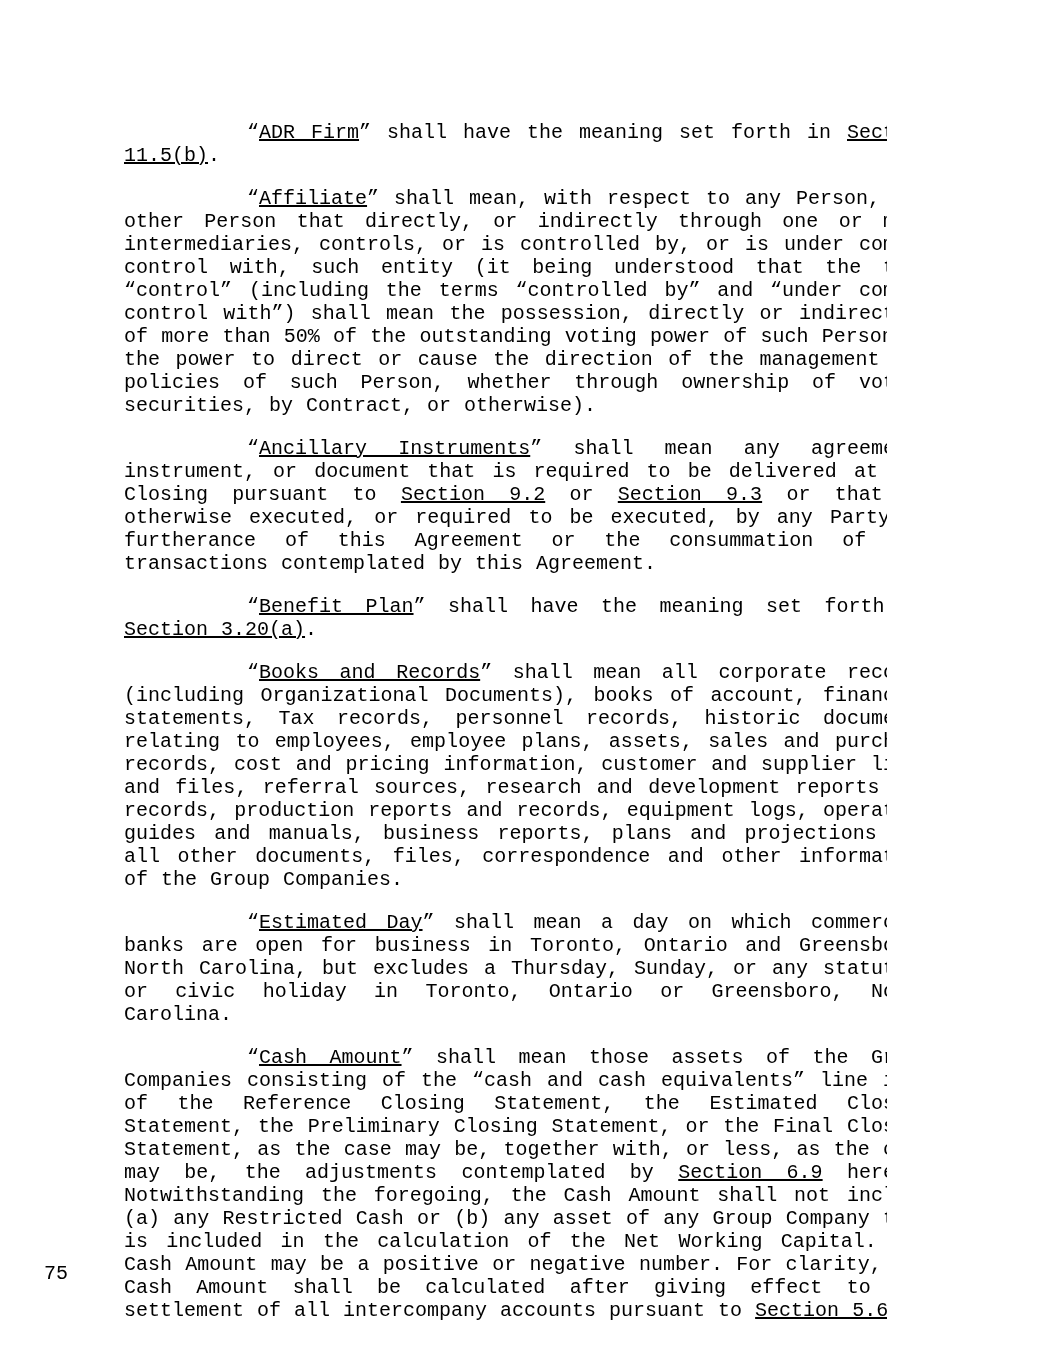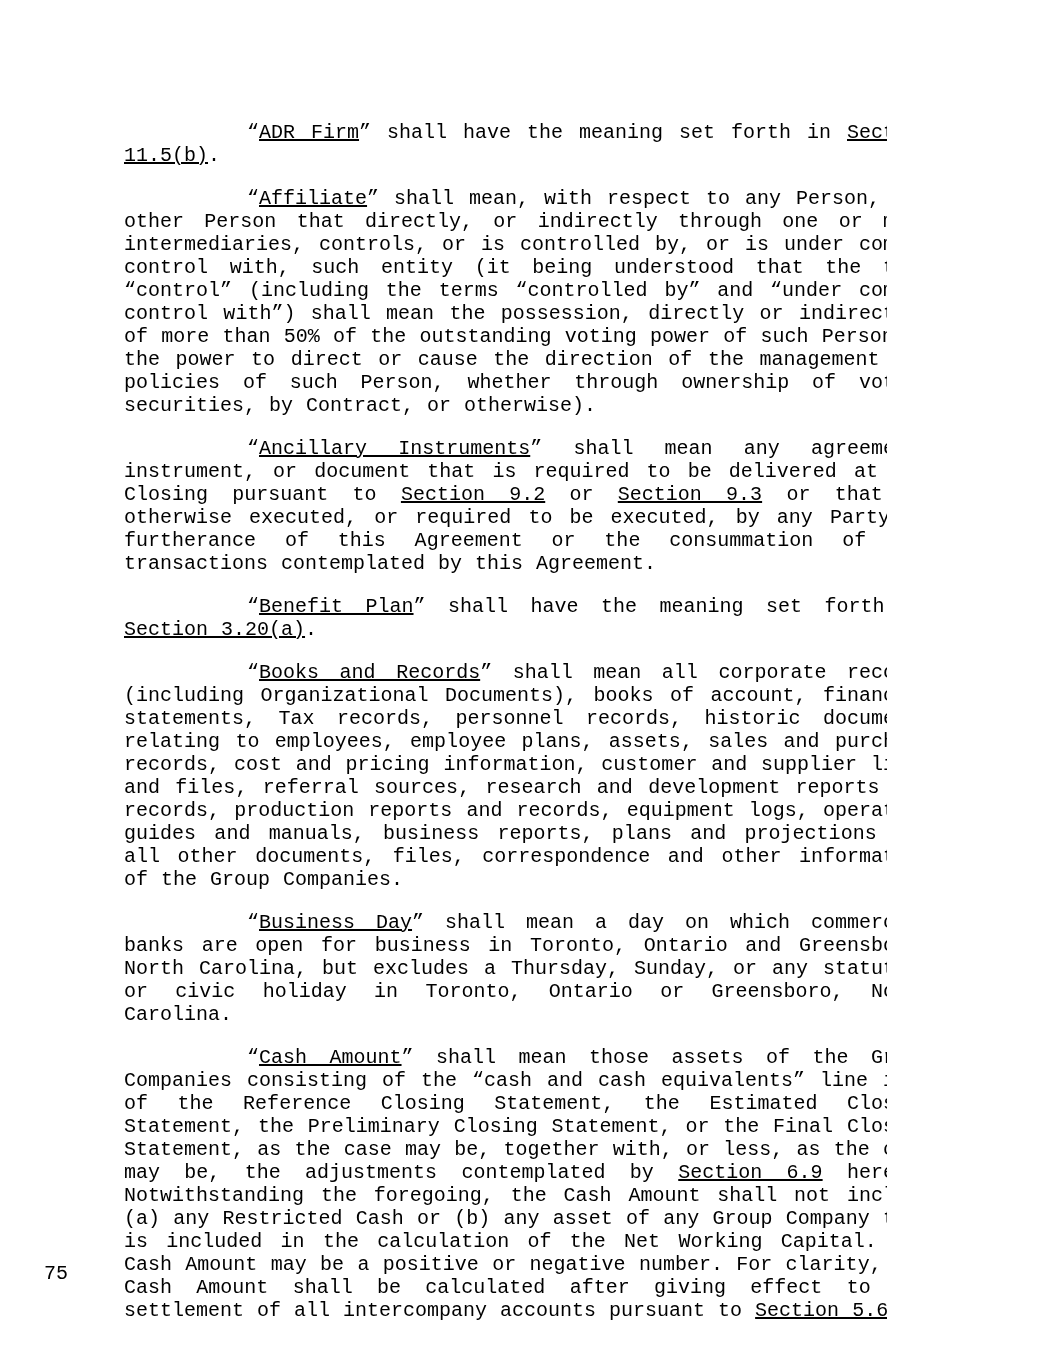--- a/index.html
+++ b/index.html
@@ -46,17 +46,17 @@
 </head>
 <body>
 
 <div class="page">
   <div class="content" id="paragraphs">
       <p class="para"><span>“</span><span class="u">ADR Firm</span><span>” shall have the meaning set forth in </span><span class="u">Section 11.5(b)</span><span>.</span></p>
       <p class="para"><span>“</span><span class="u">Affiliate</span><span>” shall mean, with respect to any Person, any other Person that directly, or indirectly through one or more intermediaries, controls, or is controlled by, or is under common control with, such entity (it being understood that the term “control” (including the terms “controlled by” and “under common control with”) shall mean the possession, directly or indirectly, of more than 50% of the outstanding voting power of such Person or the power to direct or cause the direction of the management and policies of such Person, whether through ownership of voting securities, by Contract, or otherwise).</span></p>
       <p class="para"><span>“</span><span class="u">Ancillary Instruments</span><span>” shall mean any agreement, instrument, or document that is required to be delivered at the Closing pursuant to </span><span class="u">Section 9.2</span><span> or </span><span class="u">Section 9.3</span><span> or that is otherwise executed, or required to be executed, by any Party in furtherance of this Agreement or the consummation of the transactions contemplated by this Agreement.</span></p>
       <p class="para"><span>“</span><span class="u">Benefit Plan</span><span>” shall have the meaning set forth in </span><span class="u">Section 3.20(a)</span><span>.</span></p>
       <p class="para"><span>“</span><span class="u">Books and Records</span><span>” shall mean all corporate records (including Organizational Documents), books of account, financial statements, Tax records, personnel records, historic documents relating to employees, employee plans, assets, sales and purchase records, cost and pricing information, customer and supplier lists and files, referral sources, research and development reports and records, production reports and records, equipment logs, operating guides and manuals, business reports, plans and projections and all other documents, files, correspondence and other information of the Group Companies.</span></p>
-      <p class="para"><span>“</span><span class="u">Business Day</span><span>” shall mean a day on which commercial banks are open for business in Toronto, Ontario and Greensboro, North Carolina, but excludes a Thursday, Sunday, or any statutory or civic holiday in Toronto, Ontario or Greensboro, North Carolina.</span></p>
+      <p class="para"><span>“</span><span class="u">Estimated Day</span><span>” shall mean a day on which commercial banks are open for business in Toronto, Ontario and Greensboro, North Carolina, but excludes a Thursday, Sunday, or any statutory or civic holiday in Toronto, Ontario or Greensboro, North Carolina.</span></p>
       <p class="para"><span>“</span><span class="u">Cash Amount</span><span>” shall mean those assets of the Group Companies consisting of the “cash and cash equivalents” line item of the Reference Closing Statement, the Estimated Closing Statement, the Preliminary Closing Statement, or the Final Closing Statement, as the case may be, together with, or less, as the case may be, the adjustments contemplated by </span><span class="u">Section 6.9</span><span> hereof. Notwithstanding the foregoing, the Cash Amount shall not include (a) any Restricted Cash or (b) any asset of any Group Company that is included in the calculation of the Net Working Capital. The Cash Amount may be a positive or negative number. For clarity, the Cash Amount shall be calculated after giving effect to the settlement of all intercompany accounts pursuant to </span><span class="u">Section 5.6</span><span>.</span></p>
     </div>
   <div class="footer">75</div>
 </div>
 
 </body></html>

